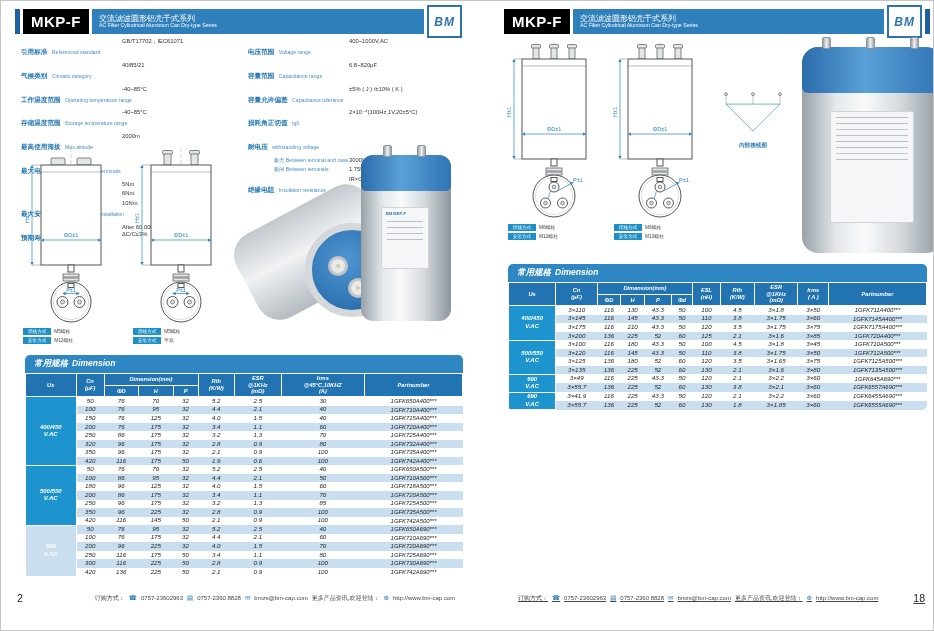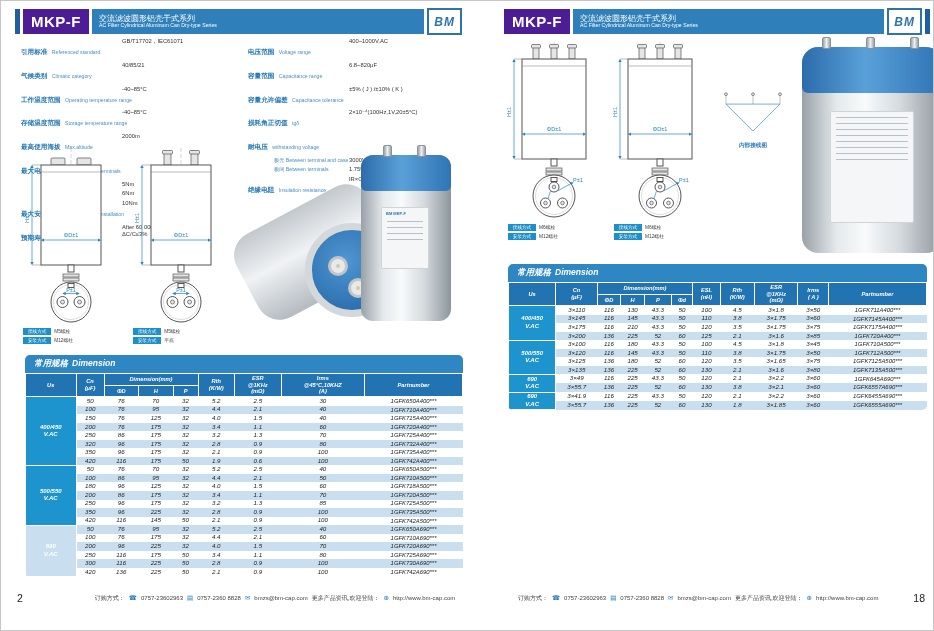--- a/index.html
+++ b/index.html
@@ -8,26 +8,26 @@
          font-family:"Liberation Sans","DejaVu Sans",sans-serif;overflow:hidden;}
   .page{position:absolute;top:0;height:631px;width:467px;}
   .pgL{left:0;}
   .pgR{left:467px;}
 
   
   .hdr{position:absolute;top:8px;height:25px;display:flex;align-items:stretch;gap:3px;}
   .pgL .hdr{left:14px;right:6px;}
   .pgR .hdr{left:36px;right:5px;}
   .edgebar{width:5px;background:#1f5fa0;}
-  .model{background:#4c1d95;color:#fff;font-size:15px;font-weight:bold;display:flex;align-items:center;
+  .model{background:#000000;color:#fff;font-size:15px;font-weight:bold;display:flex;align-items:center;
          padding:0 8px;letter-spacing:.5px;}
   .strip{background:#2f7fba;color:#fff;flex:1;padding:2px 7px;display:flex;flex-direction:column;justify-content:center;}
   .strip-cn{font-size:8px;font-weight:normal;line-height:1.15;}
   .strip-en{font-size:5.2px;line-height:1.15;}
-  .logo{align-self:center;height:27px;border:2px solid #2d74ae;color:#2d74ae;font-weight:800;font-style:italic;
+  .logo{align-self:center;height:33px;border:2px solid #2d74ae;color:#2d74ae;font-weight:800;font-style:italic;
         font-size:12px;display:flex;align-items:center;padding:0 5px;letter-spacing:1px;background:#fff;}
 
   
   .specs{position:absolute;left:20px;top:37px;width:442px;display:flex;gap:12px;}
   .spec-col{width:215px;}
   .spec-row{display:flex;margin-bottom:2.2px;line-height:1.35;}
   .spec-lab{width:99px;flex:none;white-space:nowrap;}
   .spec-lab .cn{color:#2277b5;font-size:6.6px;font-weight:bold;}
   .spec-lab .en{color:#4a90c4;font-size:5.2px;}
   .spec-val{font-size:5.8px;color:#333;margin-left:2px;}
@@ -95,21 +95,21 @@
   .dtab th{background:#2273b2;color:#fff;font-size:5.7px;font-weight:bold;border:1px solid #fff;
            padding:1px;line-height:1.18;text-align:center;}
   .dtab td{font-size:6.2px;color:#222;text-align:center;padding:.8px 1px;line-height:1.12;}
   .dtab tr.alt td{background:#c9dfef;}
   .dtab td.us{background:#1e94cf;color:#fff;font-weight:bold;font-size:6px;border:1px solid #fff;line-height:1.25;}
   .dtab td.pn{font-size:5.9px;}
 
   
   .footer{position:absolute;top:591px;display:flex;align-items:center;font-size:6px;color:#444;}
   .pgL .footer{left:16px;right:8px;}
-  .pgR .footer{left:50px;right:10px;}
+  .pgR .footer{left:50px;right:10px;text-decoration:underline;}
   .pgnum{font-size:10.5px;color:#222;}
   .contact{display:flex;align-items:center;gap:4px;white-space:nowrap;}
   .pgL .contact{margin-left:72px;}
   .pgR .pgnum{margin-left:auto;}
   .cicon{color:#2a7ab8;font-size:6.5px;}
   .order-label,.more-label{color:#444;}
 </style>
 </head>
 <body>
 

